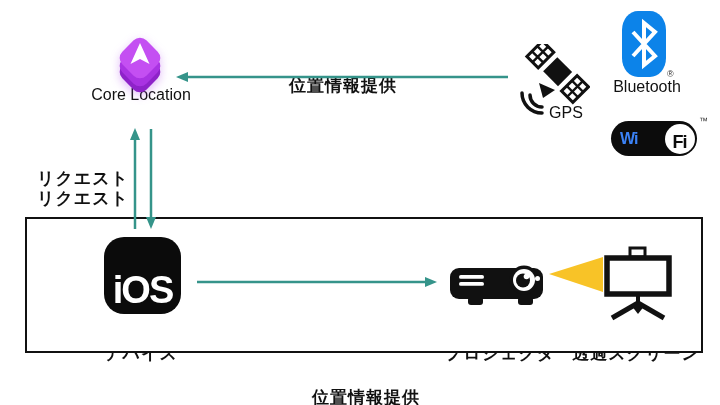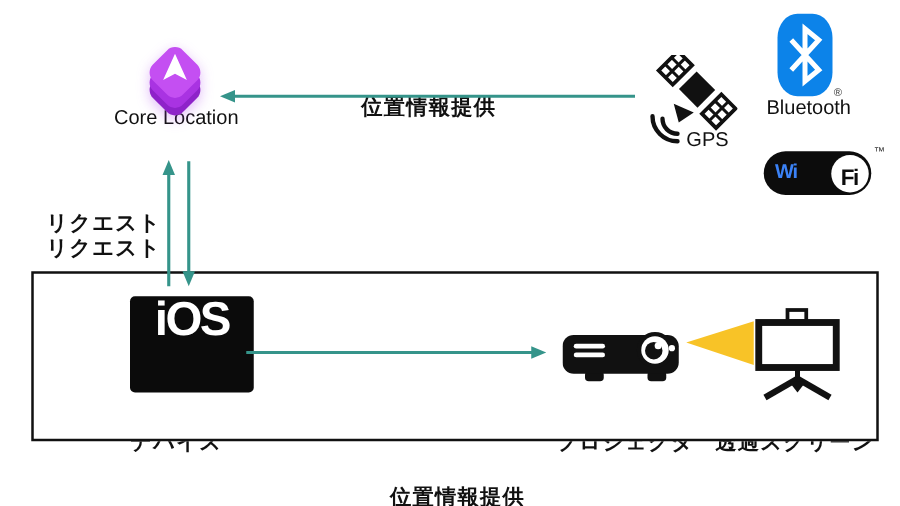--- a/index.html
+++ b/index.html
@@ -8,22 +8,22 @@
   .abs{position:absolute;}
   .lbl{position:absolute;color:#111;}
   .jp{font-weight:bold;font-size:17px;letter-spacing:1px;line-height:20px;text-align:center;white-space:nowrap;margin-top:24px;}
   .jp2{font-weight:bold;font-size:17px;letter-spacing:0.5px;line-height:20px;text-align:center;white-space:nowrap;}
   .en{font-size:16px;text-align:center;white-space:nowrap;}
   .tiny{position:absolute;font-size:9px;color:#333;}
   #arrow-layer{position:absolute;left:0;top:0;z-index:3;}
   .icon-layer{z-index:2;}
   #shinkansen-box{position:absolute;left:25px;top:217px;width:678px;height:136px;
                   border:2px solid #111;background:#fff;z-index:1;box-sizing:border-box;}
-  #ios-icon{position:absolute;left:104px;top:237px;width:99px;height:77px;background:#0b0b0b;
-            border-radius:4px;display:flex;align-items:flex-start;justify-content:center;z-index:2;}
+  #ios-icon{position:absolute;left:104px;top:237px;width:77px;height:77px;background:#0b0b0b;
+            border-radius:20px;display:flex;align-items:flex-end;justify-content:center;z-index:2;}
   #ios-icon span{color:#fff;font-size:38px;font-weight:bold;letter-spacing:-2px;transform:translateY(-2px);}
   #wifi-logo{position:absolute;left:611px;top:121px;width:86px;height:35px;background:#0c0c0c;
              border-radius:17.5px;z-index:2;}
   #wifi-logo .wi{position:absolute;left:9px;top:50%;transform:translateY(-52%);
                  color:#3b82f6;font-weight:bold;font-size:16px;letter-spacing:-1px;}
   #wifi-logo .fi-circle{position:absolute;right:2.5px;top:2.5px;width:30px;height:30px;border-radius:50%;
                  background:#fff;display:flex;align-items:flex-end;justify-content:center;}
   #wifi-logo .fi{color:#0c0c0c;font-weight:bold;font-size:18px;letter-spacing:-1px;transform:translateY(-1px);}
   .cl-shadow{filter:drop-shadow(0 3px 5px rgba(170,60,235,0.35));}
 </style>

